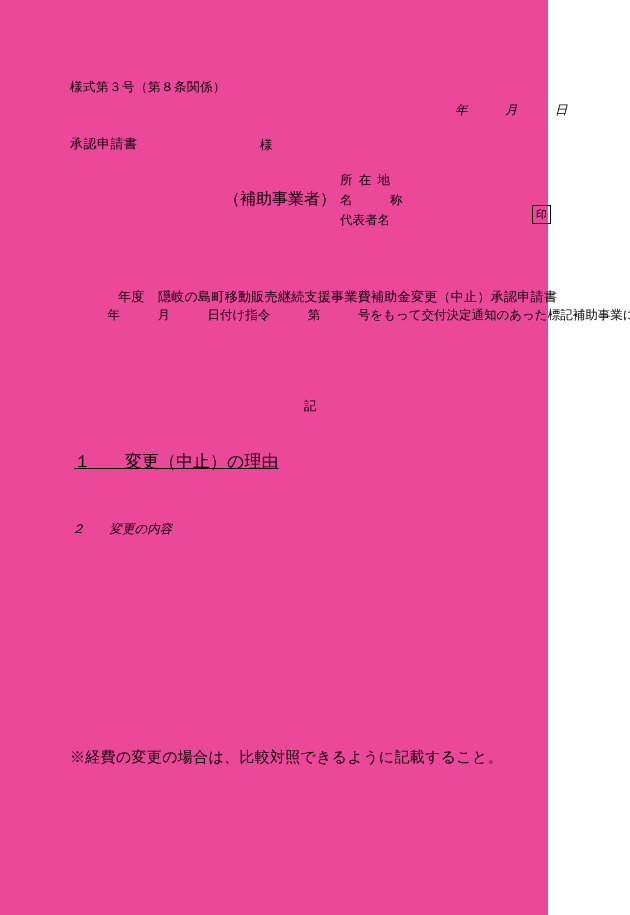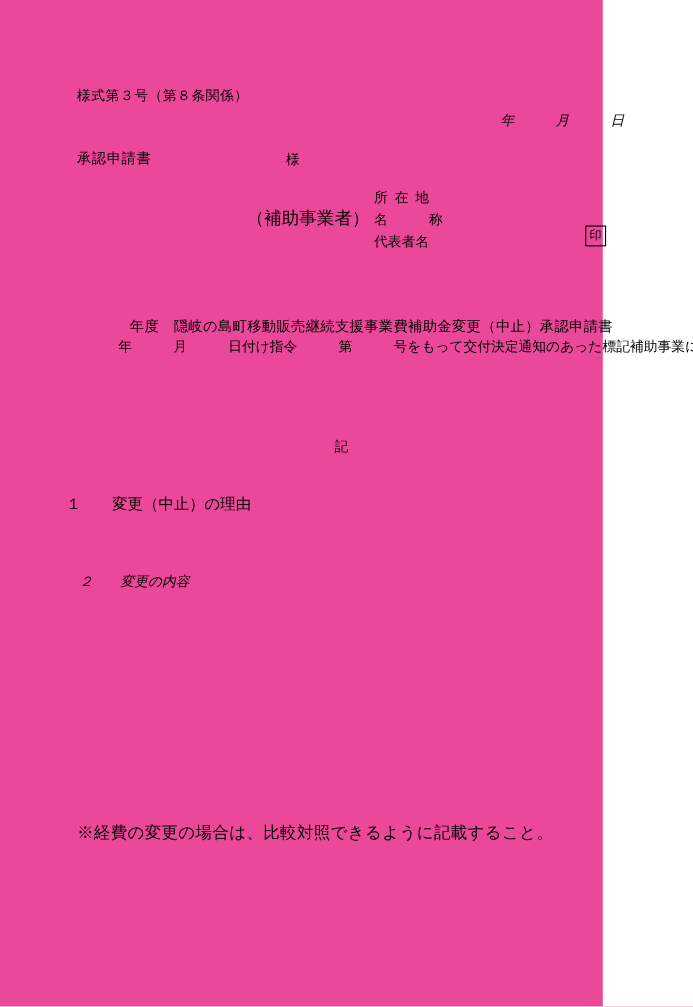--- a/index.html
+++ b/index.html
@@ -86,23 +86,24 @@
     font-size: 12.5px;
     line-height: 23px;
     text-align: justify;
   }
   .ki {
     left: 304px;
     top: 398px;
     font-size: 12.5px;
   }
   .item1 {
-    left: 60px;
+    left: 74px;
     top: 450px;
-    font-size: 14px;
+    font-size: 17px;
+    text-decoration: underline;
   }
   .item2 {
     left: 72px;
     top: 521px;
     font-size: 12.5px;
     font-style: italic;
   }
   .note {
     left: 70px;
     top: 748px;

